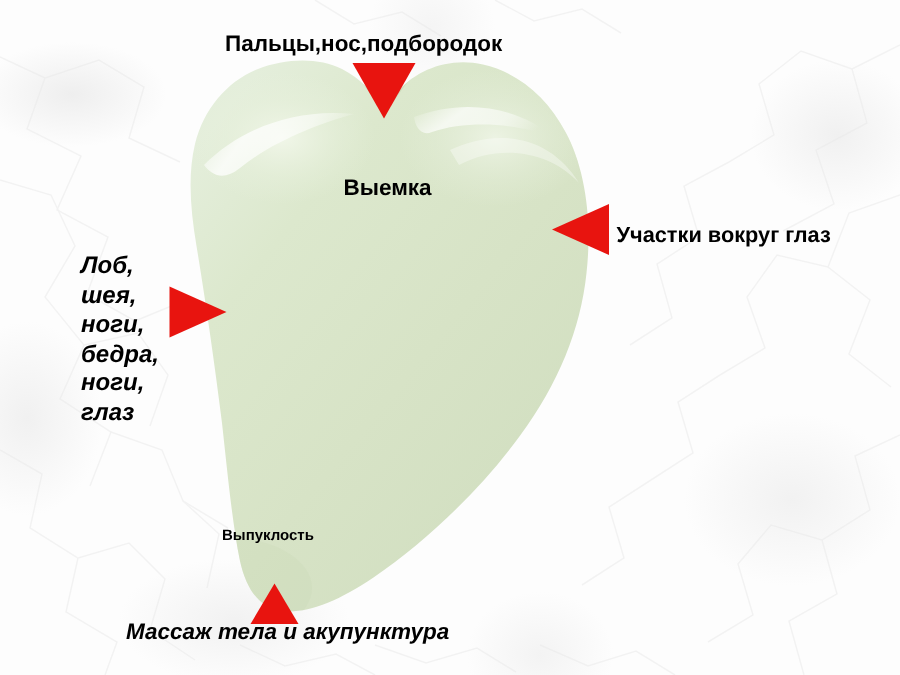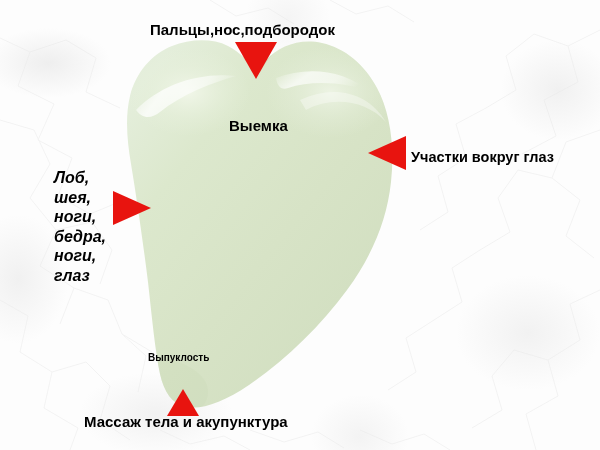--- a/index.html
+++ b/index.html
@@ -86,20 +86,21 @@
   .label-bulge {
     left: 148px;
     top: 353px;
     font-size: 10px;
   }
 
   .label-bottom {
     left: 84px;
     top: 414px;
     font-size: 15px;
+    font-style: italic;
   }
 
   .arrow {
     position: absolute;
     width: 0;
     height: 0;
   }
 </style>
 </head>
 <body>

